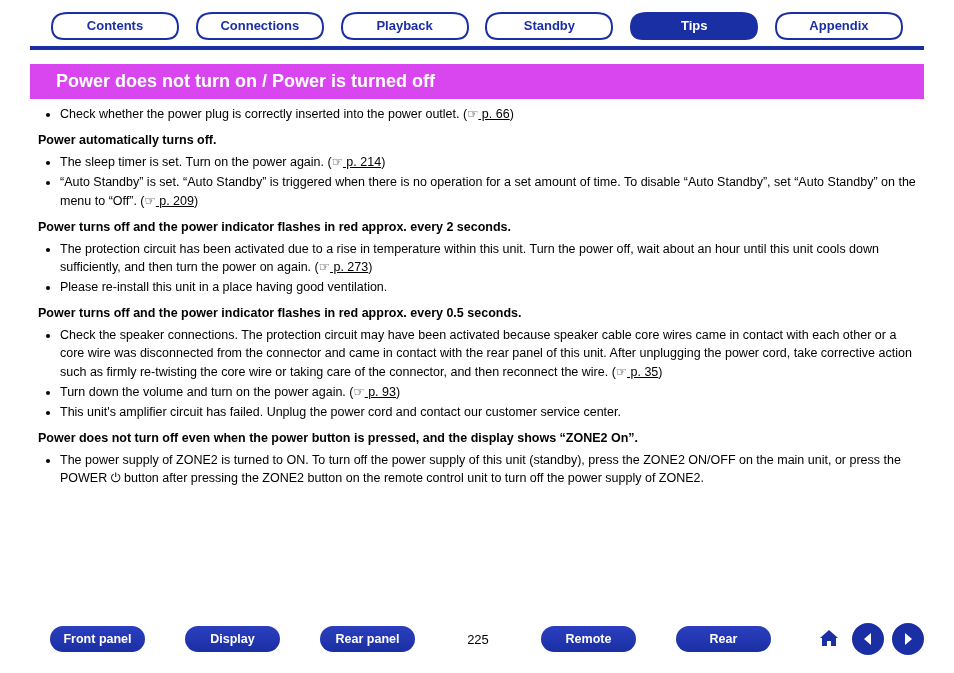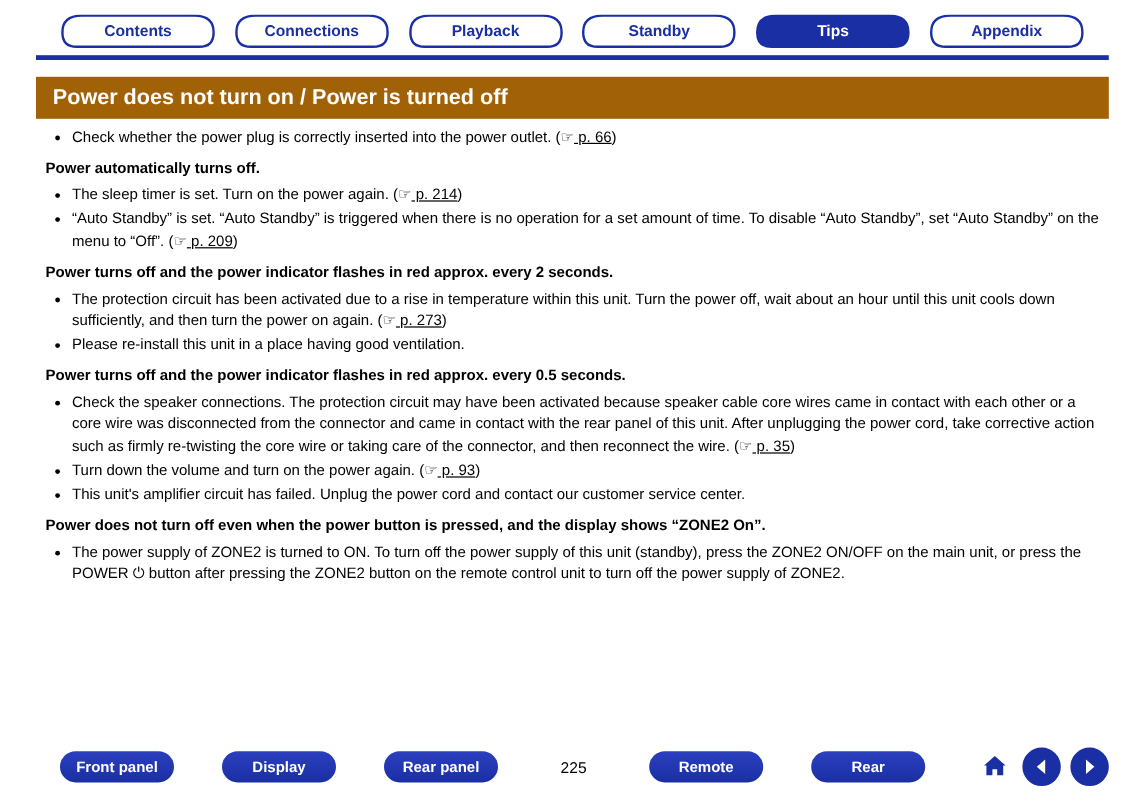--- a/index.html
+++ b/index.html
@@ -43,25 +43,25 @@
     z-index: 2;
   }
   .tab .tab-label { color: #1a2fa3; }
   .tab.active .tab-label { color: #fff; }
   .divider {
     height: 4px;
     background: #1a2fa3;
     margin-bottom: 14px;
   }
   .band {
-    background: #a16207;
+    background: #d946ef;
     color: #fff;
     font-weight: bold;
     font-size: 18px;
-    padding: 7px 14px;
+    padding: 7px 26px;
   }
   .content {
     padding: 6px 8px 0 8px;
     line-height: 1.45;
     font-size: 12.5px;
   }
   .sect-title {
     font-weight: bold;
     margin-top: 8px;
     margin-bottom: 4px;

